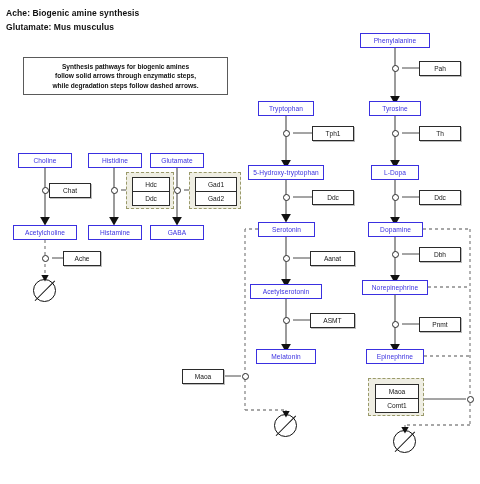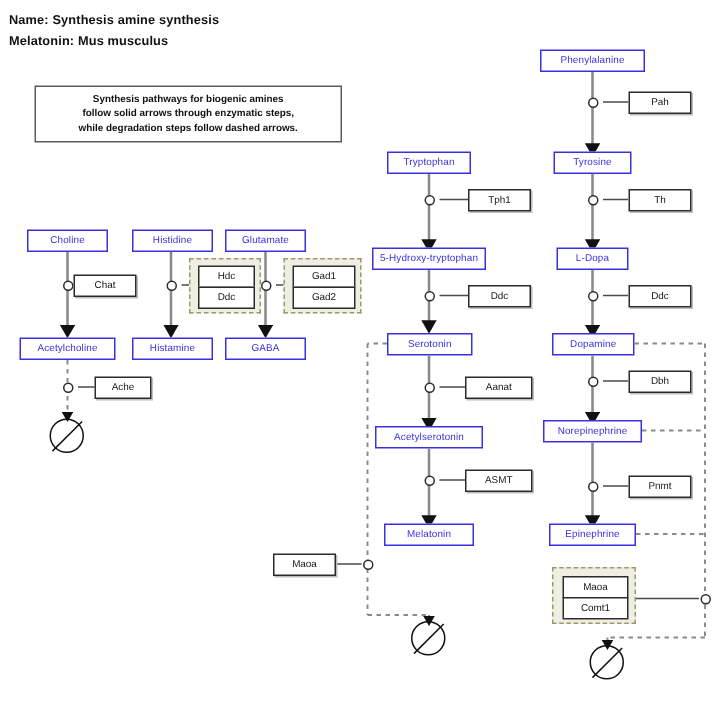--- a/index.html
+++ b/index.html
@@ -48,22 +48,22 @@
   .nullsym .slash{position:absolute;left:50%;top:-2px;width:1.4px;height:28px;
     background:#111;transform:translateX(-50%) rotate(45deg);transform-origin:center;}
 
   svg{position:absolute;left:0;top:0;width:480px;height:484px;overflow:visible;}
 </style>
 </head>
 <body>
 
 <div id="canvas">
 
-  <div class="hdr" id="hdr-name">Name: Synthesis amine synthesis</div>
-  <div class="hdr" id="hdr-org">Melatonin: Mus musculus</div>
+  <div class="hdr" id="hdr-name">Ache: Biogenic amine synthesis</div>
+  <div class="hdr" id="hdr-org">Glutamate: Mus musculus</div>
 
   <div id="legend">
     <div class="lg-txt">
       <div>Synthesis pathways for biogenic amines</div>
       <div>follow solid arrows through enzymatic steps,</div>
       <div>while degradation steps follow dashed arrows.</div>
     </div>
   </div>
 
   <svg>

